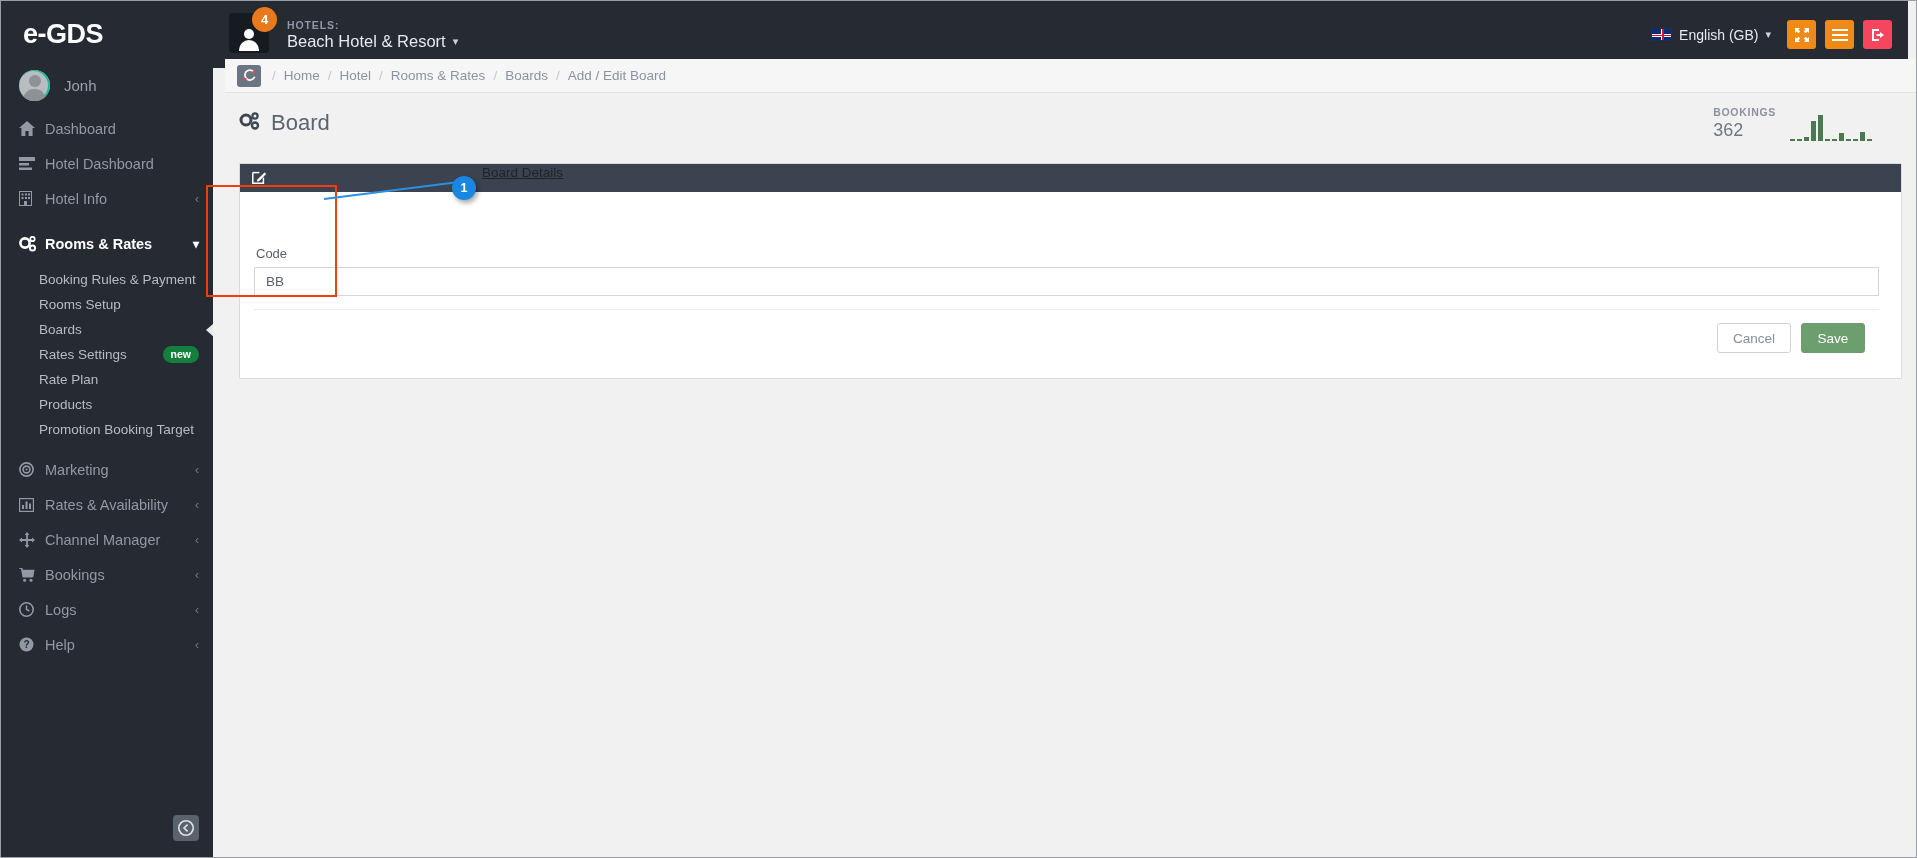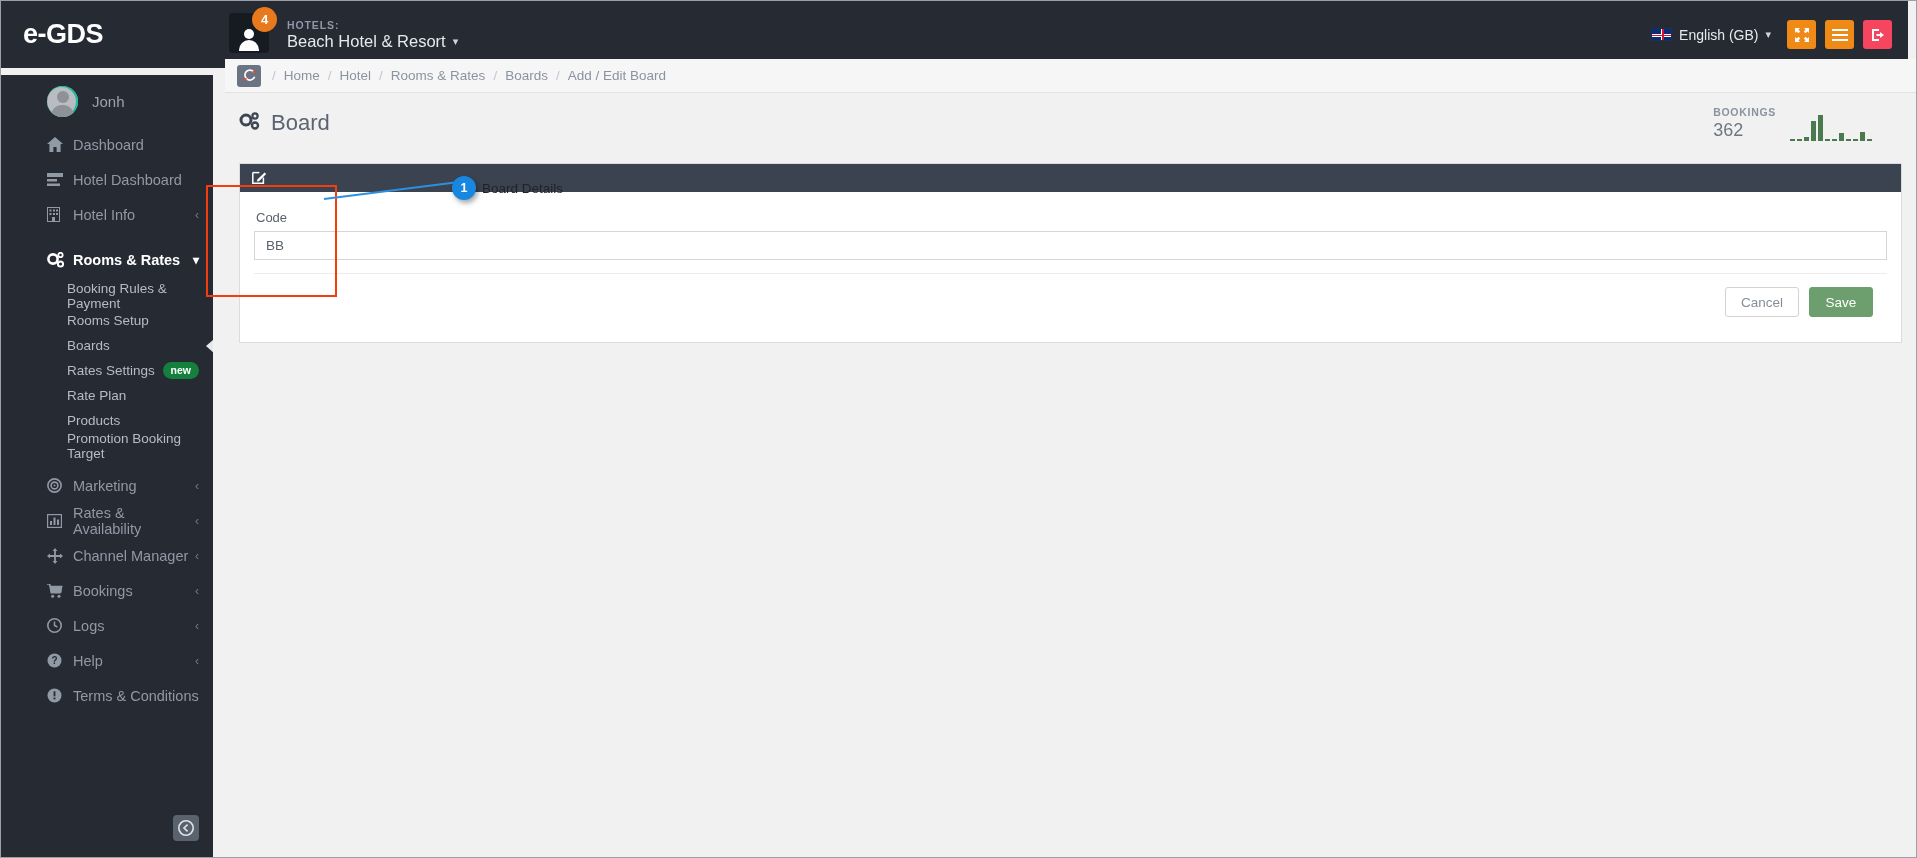--- a/index.html
+++ b/index.html
@@ -100,22 +100,22 @@
   .burger { width: 16px; height: 12px; position: relative; }
   .burger span {
     position: absolute; left: 0; width: 16px; height: 2.2px; background: #fff;
   }
   .burger span:nth-child(1){ top:0; }
   .burger span:nth-child(2){ top:5px; }
   .burger span:nth-child(3){ top:10px; }
 
   
   .sidebar {
-    position: absolute; top: 74px; left: 0; width: 212px; bottom: 0;
-    background: #252a33; overflow: hidden; padding-left: 28px;
+    position: absolute; top: 58px; left: 0; width: 212px; bottom: 0;
+    background: #252a33; overflow: hidden;
   }
   .user-row {
     display: flex; align-items: center; gap: 14px;
     padding: 12px 0 12px 18px; height: 52px;
   }
   .user-pic {
     width: 31px; height: 31px; border-radius: 50%;
     background: #b9bcc0; overflow: hidden; position: relative;
     box-shadow: -1px 0 0 1px #1abc9c inset;
   }
@@ -212,21 +212,21 @@
   
   .panel {
     margin: 10px 14px 0 14px;
     background: #ffffff; border: 1px solid #dcdcdc;
   }
   .panel-head {
     height: 28px; background: #3b4250;
     display: flex; align-items: center; padding-left: 12px;
   }
   .edit-ico { color: #ffffff; font-size: 13px; }
-  .panel-body { padding: 18px 14px 12px 14px; position: relative; }
+  .panel-body { padding: 18px 22px 12px 14px; position: relative; margin-top: 36px; }
 
   .field-label {
     color: #58606b; font-size: 13px; margin-bottom: 6px; margin-left: 2px;
   }
   .field-input {
     width: 100%; height: 29px; border: 1px solid #d6d6d6; background: #fff;
     color: #5a626d; font-size: 13.5px; padding: 0 11px;
     font-family: Liberation Sans, sans-serif;
   }
   .field-group { margin-bottom: 13px; }
@@ -454,31 +454,20 @@
     </div>
     <div class="nav-item">
       <span class="ni">
         <svg width="15" height="15" viewBox="0 0 15 15">
             <circle cx="7.5" cy="7.5" r="7" fill="currentColor"></circle>
             <text x="7.5" y="11.4" font-size="10" font-weight="bold" text-anchor="middle" fill="#252a33" font-family="Liberation Sans, sans-serif">?</text>
           </svg>
       </span>
       <span class="nl">Help</span>
       <span class="chev">‹</span>
-    </div>
-    <div class="nav-item">
-      <span class="ni">
-        <svg width="15" height="15" viewBox="0 0 15 15">
-            <circle cx="7.5" cy="7.5" r="7" fill="currentColor"></circle>
-            <rect x="6.6" y="3.3" width="1.8" height="5" fill="#252a33"></rect>
-            <rect x="6.6" y="9.5" width="1.8" height="1.9" fill="#252a33"></rect>
-          </svg>
-      </span>
-      <span class="nl">Terms &amp; Conditions</span>
-      <span class="chev"></span>
     </div>
 
     <div class="sidebar-collapse">
       <svg width="16" height="16" viewBox="0 0 16 16">
           <circle cx="8" cy="8" r="7.2" fill="none" stroke="currentColor" stroke-width="1.6"></circle>
           <path d="M9.6 4.6 L6 8 L9.6 11.4" fill="none" stroke="currentColor" stroke-width="1.6"></path>
         </svg>
     </div>
   </div>
 
@@ -567,15 +556,15 @@
   <div class="anno-box" style="left:205px; top:184px; width:131px; height:112px;"></div>
 
   <svg class="anno-line" style="left:320px; top:176px;" width="160" height="26">
     <line x1="3" y1="22" x2="146" y2="4" stroke="#2e8fe0" stroke-width="2"></line>
   </svg>
 
   <div class="anno-pin" style="left:451px; top:175px;">
     <span>1</span>
   </div>
 
-  <div class="anno-text" style="left:481px; top:180px;">Board Details</div>
+  <div class="anno-text" style="left:481px; top:164px;text-decoration:underline;">Board Details</div>
 
 </div>
 
 </body></html>

